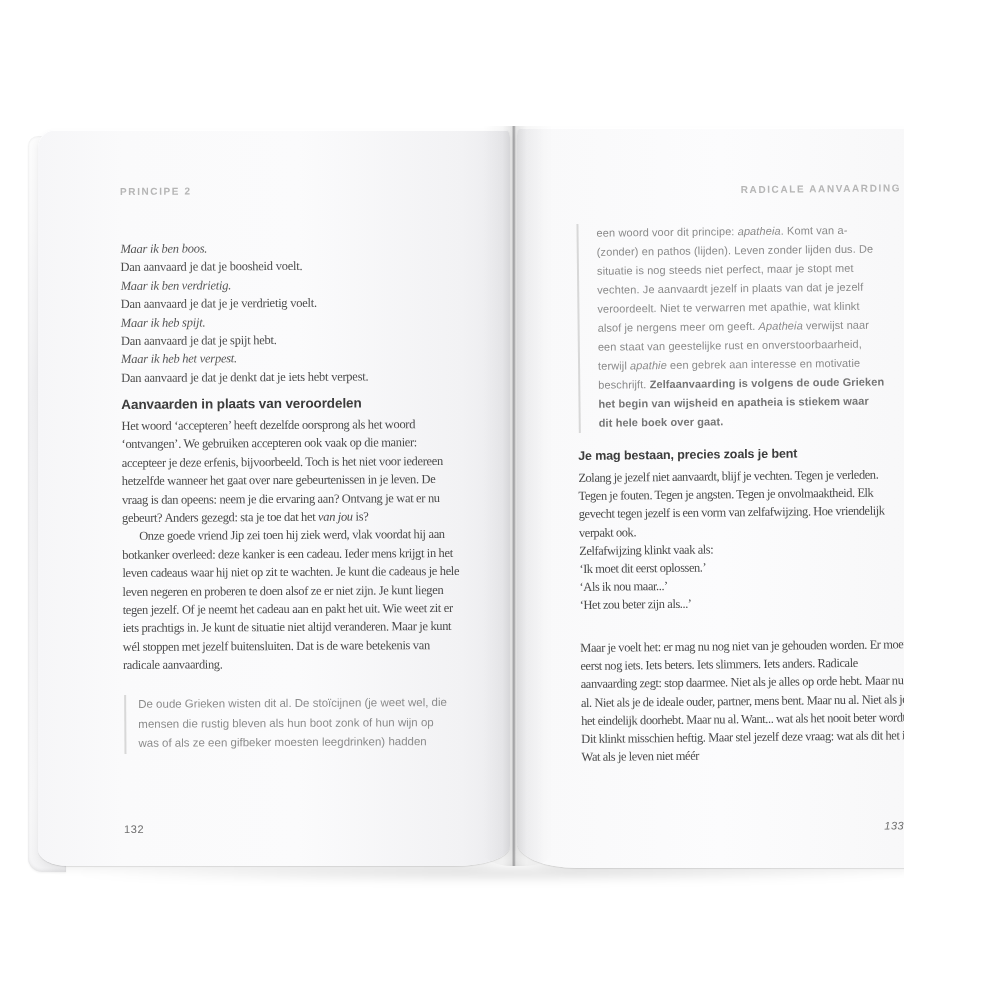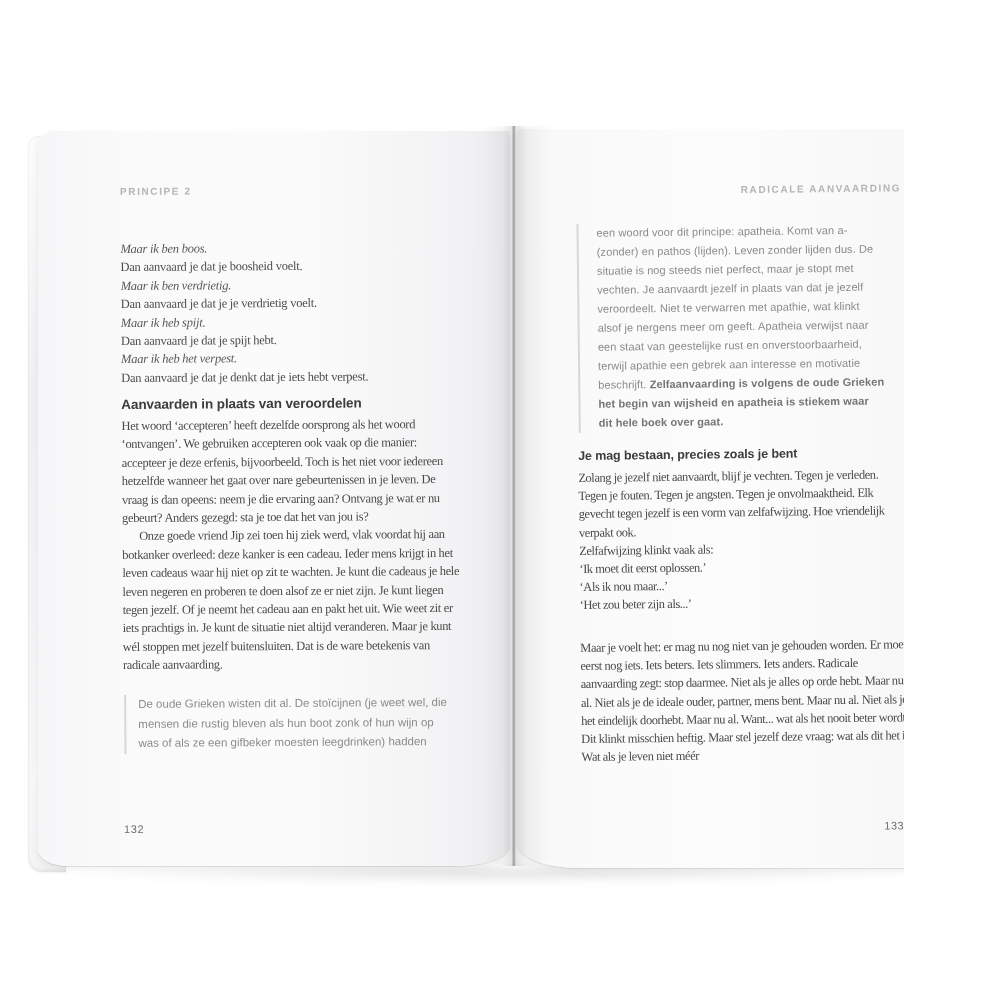--- a/index.html
+++ b/index.html
@@ -64,42 +64,42 @@
   .subhead {
     position:absolute; left:0; margin:0; font-family:"Liberation Sans", sans-serif;
     font-weight:bold; color:#3c3c3c; letter-spacing:-0.1px; white-space:nowrap;
   }
   .subhead.sh-left { top:213px; font-size:13.5px; }
   .subhead.sh-right { top:265px; font-size:12.5px; }
 
   .body-left { position:absolute; left:0; top:233px; width:340px; }
   .body-left p { margin:0; font-size:12.5px; line-height:18.4px; letter-spacing:-0.35px; color:#4a4a4a; }
   .indent { text-indent:17px; }
-  .it { }
+  .it { font-style:italic; }
   .bd { font-weight:bold; }
 
   .pullquote {
     position:absolute; font-family:"Liberation Sans", sans-serif; color:#8c8c8c;
     border-left:2px solid #d8d8d8; margin:0;
   }
   .pq-left { left:1px; top:511px; width:318px; padding-left:12px; font-size:11.5px; line-height:19.5px; letter-spacing:0; }
   .pq-right { left:1px; top:40px; width:286px; padding-left:18px; font-size:11px; line-height:19px; letter-spacing:0.1px; color:#8a8a8a; }
   .pq-right .bd { color:#757575; }
 
   .body-right { position:absolute; left:0; top:285px; width:330px; }
   .body-right p, .para2-right p { margin:0; font-size:12.5px; line-height:18.2px; letter-spacing:-0.45px; color:#4a4a4a; }
   .body-right .shortline { font-size:12.5px; line-height:18.2px; letter-spacing:-0.45px; color:#4a4a4a; }
   .para2-right { position:absolute; left:0; top:455px; width:334px; }
 
   .pagenum {
     position:absolute; top:639px; font-family:"Liberation Sans", sans-serif;
     font-size:11px; color:#6e6e6e; letter-spacing:0.6px;
   }
   .pagenum.pn-left { left:0; }
-  .pagenum.pn-right { right:8px; text-align:left; }
+  .pagenum.pn-right { right:8px; text-align:left;font-style:italic; }
 </style>
 </head>
 <body>
 
 <div class="canvas">
   <div class="book">
     <div class="fore-edge-left"></div>
     <div class="fore-edge-right"></div>
     <div class="page page-left"></div>
     <div class="page page-right"></div>

